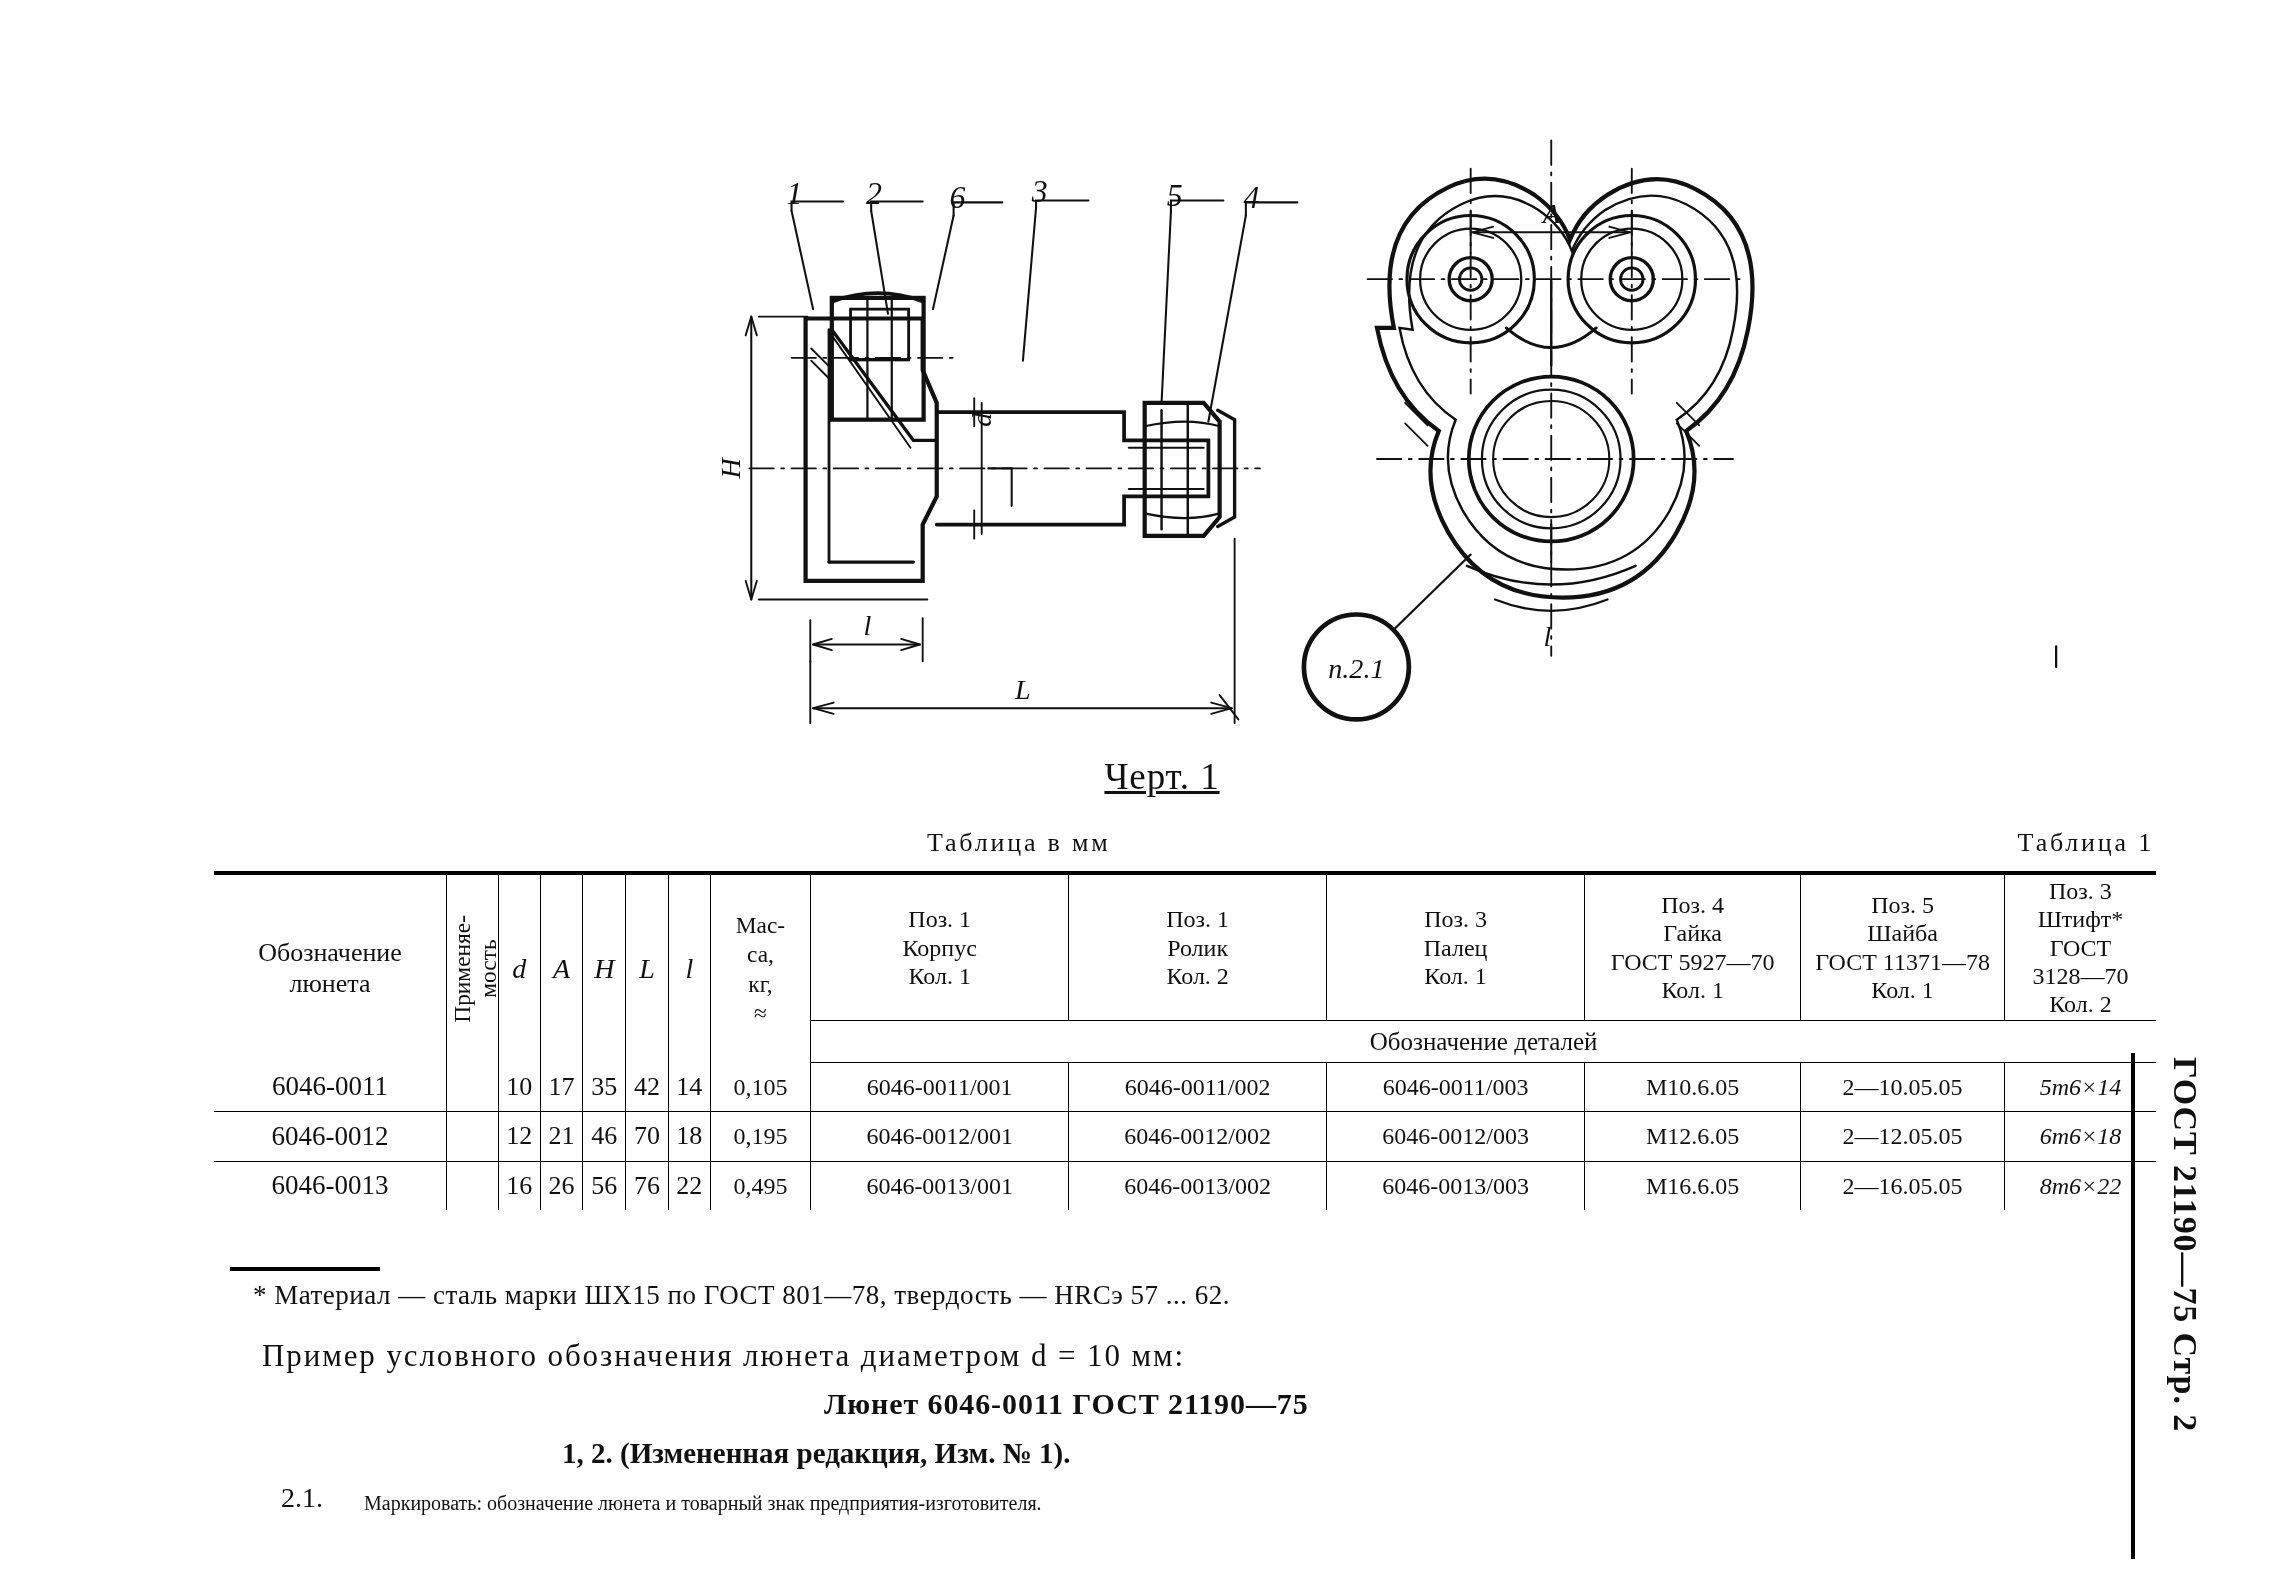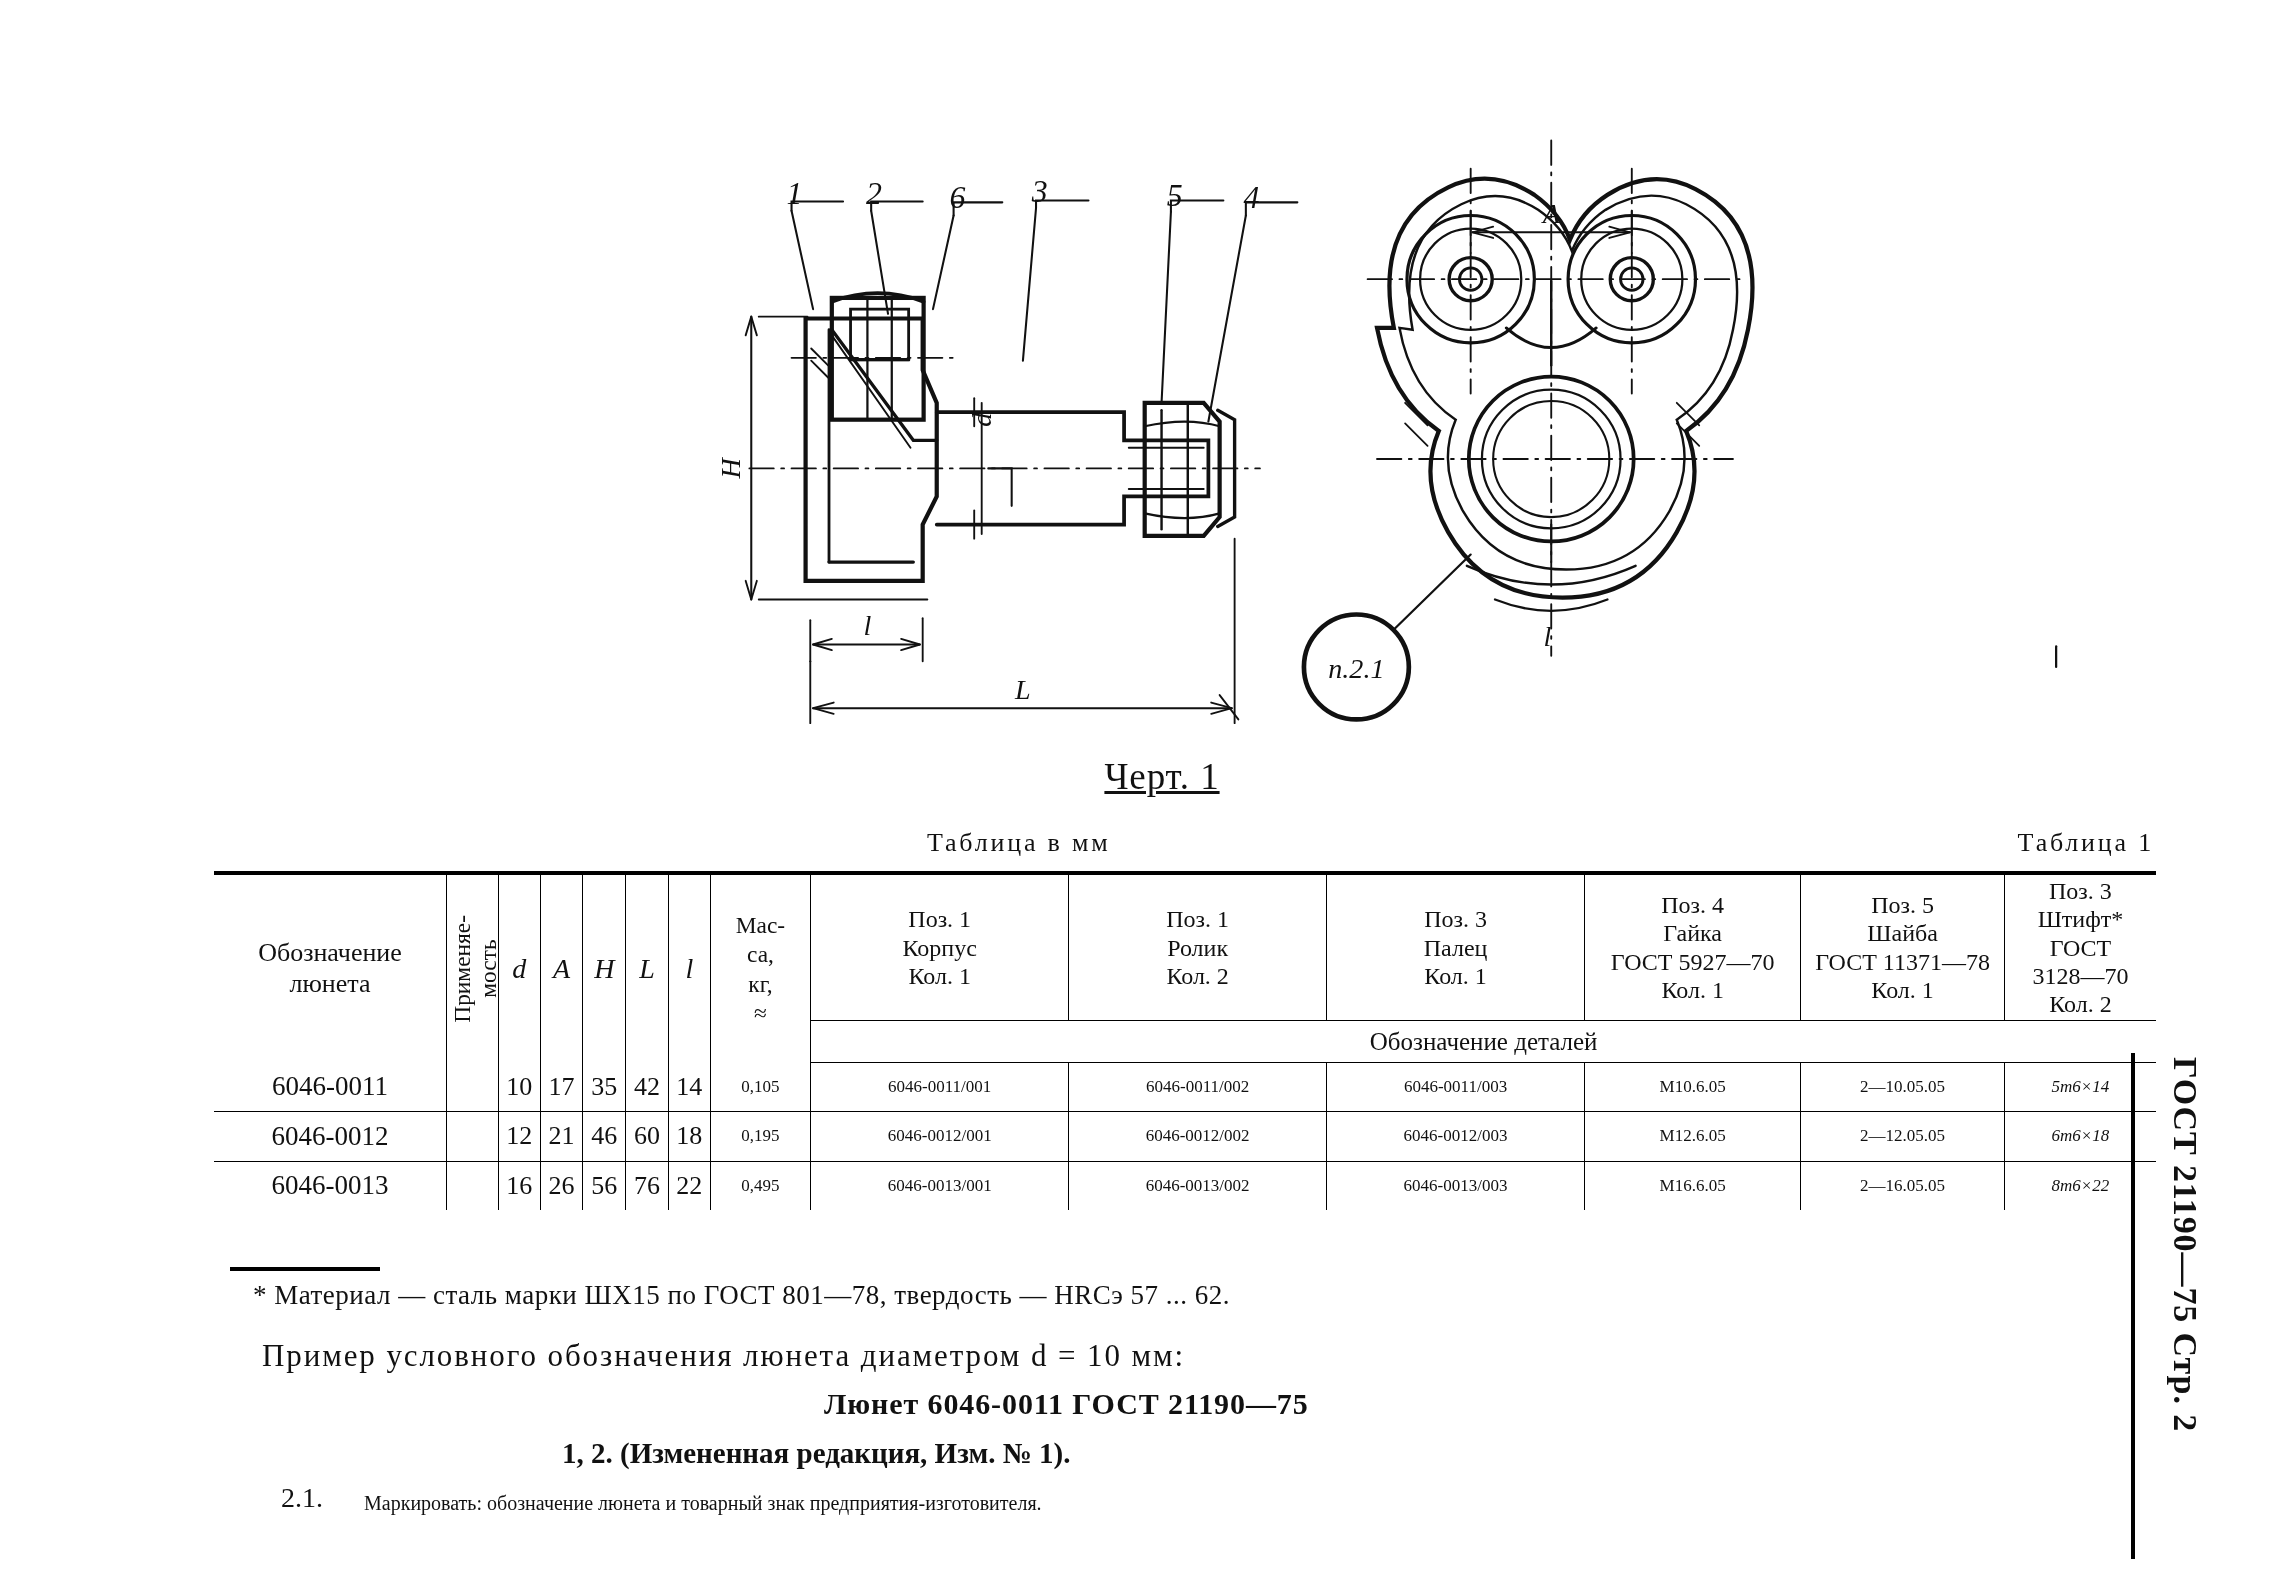--- a/index.html
+++ b/index.html
@@ -92,21 +92,21 @@
     font-size: 23.4px;
     line-height: 1.1;
     margin: 0 auto;
   }
   .hdr-name { font-size: 26px; }
   .hdr-small { font-size: 24px; line-height: 1.15; }
   .dim-head { font-style: italic; font-size: 28px; }
   .mass-head { font-size: 23.4px; line-height: 1.12; }
   .detail-span { font-size: 25px; padding: 5.6px 0 !important; }
   .data-cell { font-size: 27px; padding: 8.4px 1.9px !important; }
-  .data-cell-sm { font-size: 17px; margin-left: 17px; }
+  .data-cell-sm { font-size: 24px; margin-left: 17px; }
   .num-narrow { font-size: 26px; }
 
   
   .footnote-rule {
     position: absolute;
     left: 230px;
     top: 1267px;
     width: 150px;
     height: 3.7px;
     background: #000;
@@ -468,21 +468,21 @@
     <td class="data-cell data-cell-sm rule-thin-bot">2—10.05.05</td>
     <td class="data-cell data-cell-sm rule-thin-bot no-r ital">5m6×14</td>
   </tr>
 
   <tr>
     <td class="no-l data-cell rule-thin-bot">6046-0012</td>
     <td class="data-cell rule-thin-bot"></td>
     <td class="data-cell num-narrow rule-thin-bot">12</td>
     <td class="data-cell num-narrow rule-thin-bot">21</td>
     <td class="data-cell num-narrow rule-thin-bot">46</td>
-    <td class="data-cell num-narrow rule-thin-bot">60</td>
+    <td class="data-cell num-narrow rule-thin-bot">70</td>
     <td class="data-cell num-narrow rule-thin-bot">18</td>
     <td class="data-cell data-cell-sm rule-thin-bot">0,195</td>
     <td class="data-cell data-cell-sm rule-thin-bot">6046-0012/001</td>
     <td class="data-cell data-cell-sm rule-thin-bot">6046-0012/002</td>
     <td class="data-cell data-cell-sm rule-thin-bot">6046-0012/003</td>
     <td class="data-cell data-cell-sm rule-thin-bot">М12.6.05</td>
     <td class="data-cell data-cell-sm rule-thin-bot">2—12.05.05</td>
     <td class="data-cell data-cell-sm rule-thin-bot no-r ital">6m6×18</td>
   </tr>
 

